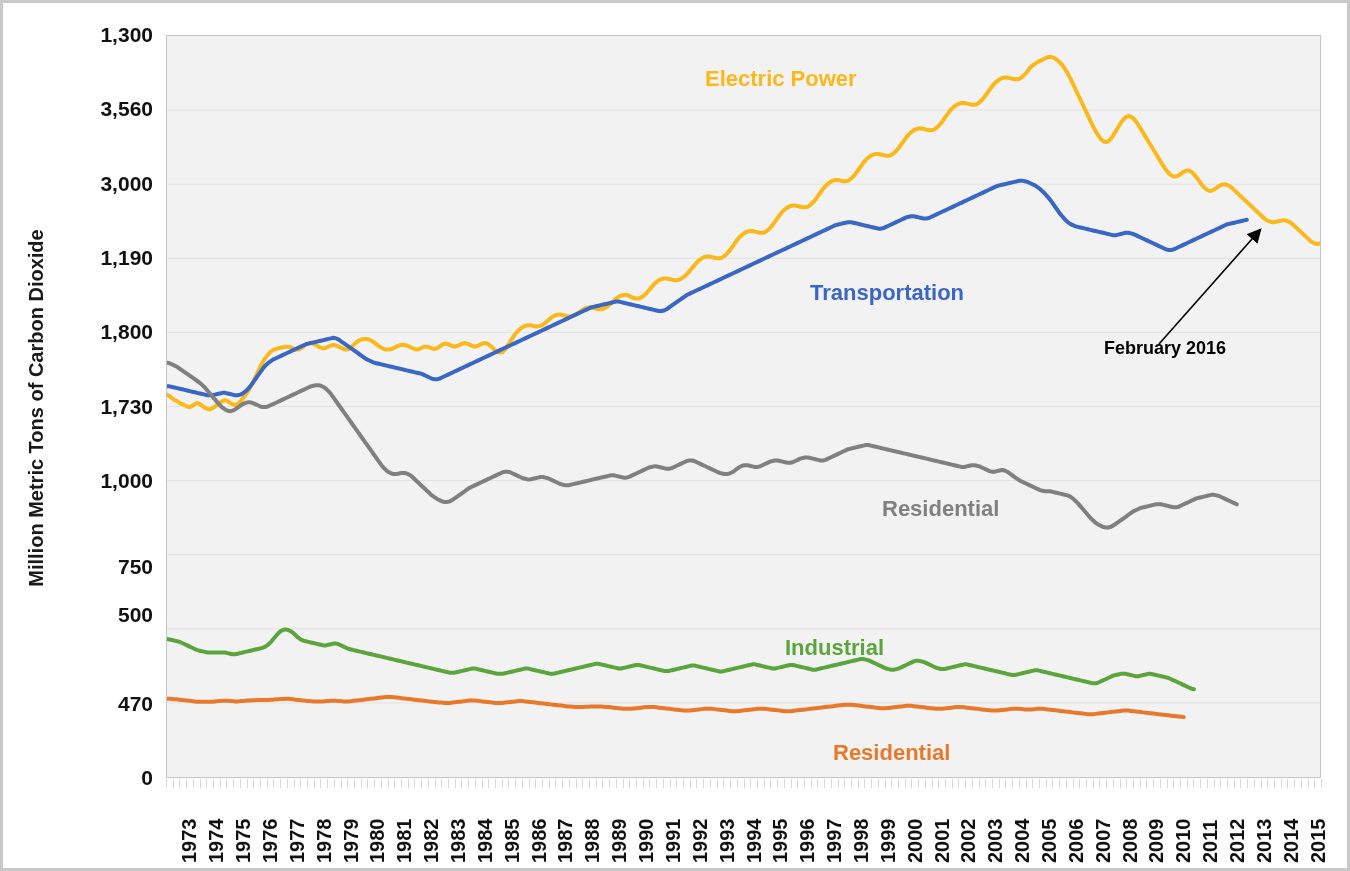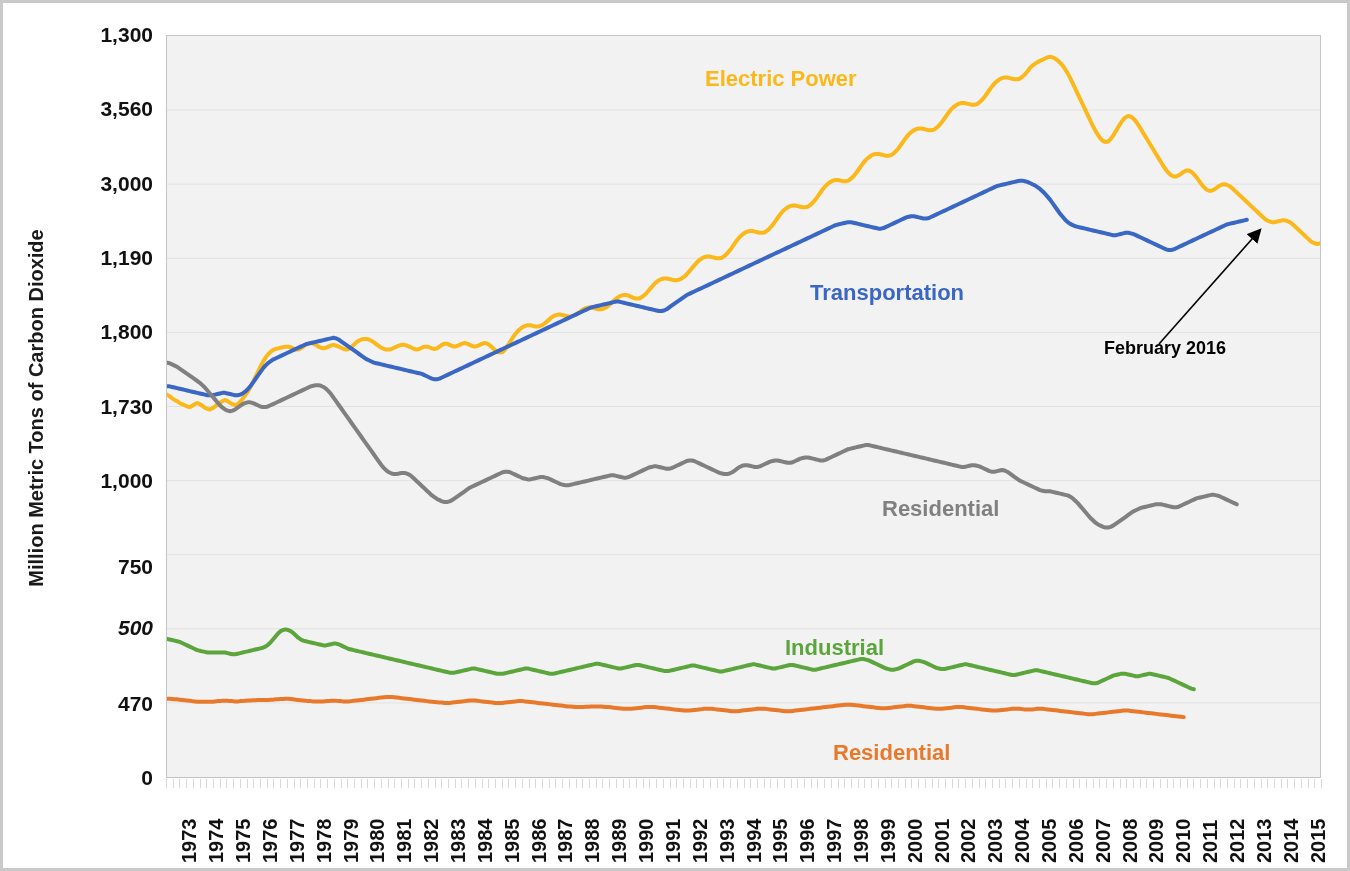--- a/index.html
+++ b/index.html
@@ -128,21 +128,21 @@
 </head>
 <body>
 
 <div id="page">
 
   <div id="ylabel">Million Metric Tons of Carbon Dioxide</div>
 
   <div id="yticks">
       <div class="ytick" style="top: 775px;">0</div>
       <div class="ytick" style="top: 700.7px;">470</div>
-      <div class="ytick" style="top: 625px; font-style: italic;">500</div>
+      <div class="ytick" style="top: 612px;">500</div>
       <div class="ytick" style="top: 550px; margin-top: 14px;">750</div>
       <div class="ytick" style="top: 477.8px;">1,000</div>
       <div class="ytick" style="top: 403.5px;">1,730</div>
       <div class="ytick" style="top: 329.2px;">1,800</div>
       <div class="ytick" style="top: 254.9px;">1,190</div>
       <div class="ytick" style="top: 180.6px;">3,000</div>
       <div class="ytick" style="top: 106.3px;">3,560</div>
       <div class="ytick" style="top: 32px;">1,300</div>
     </div>
 

